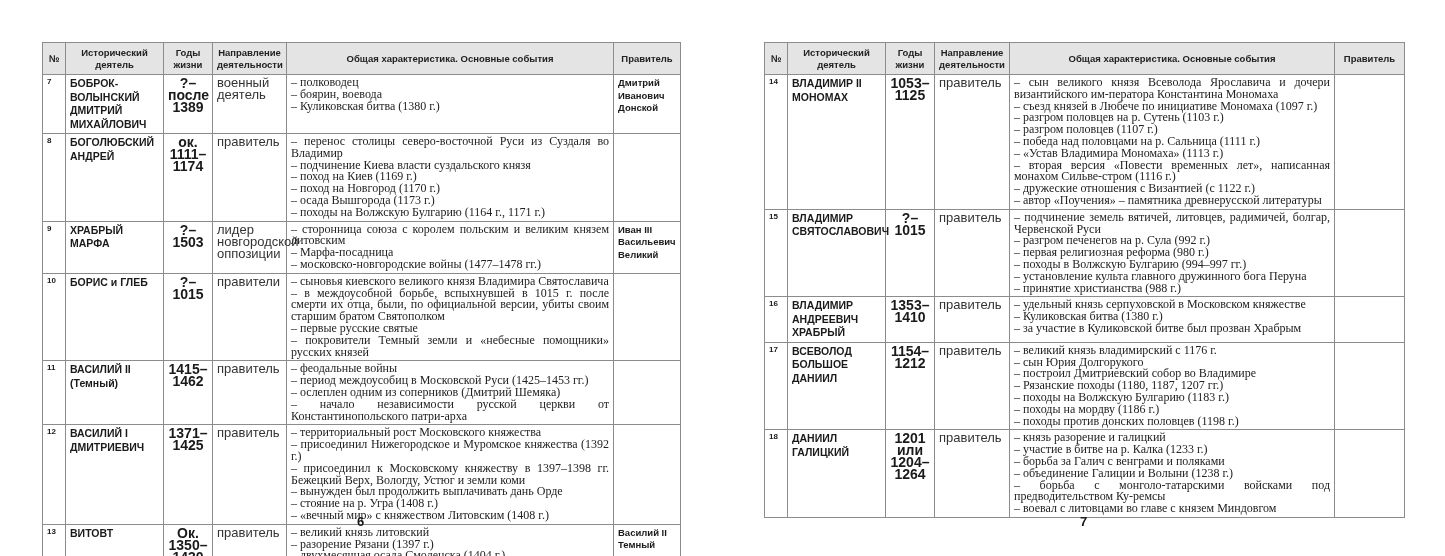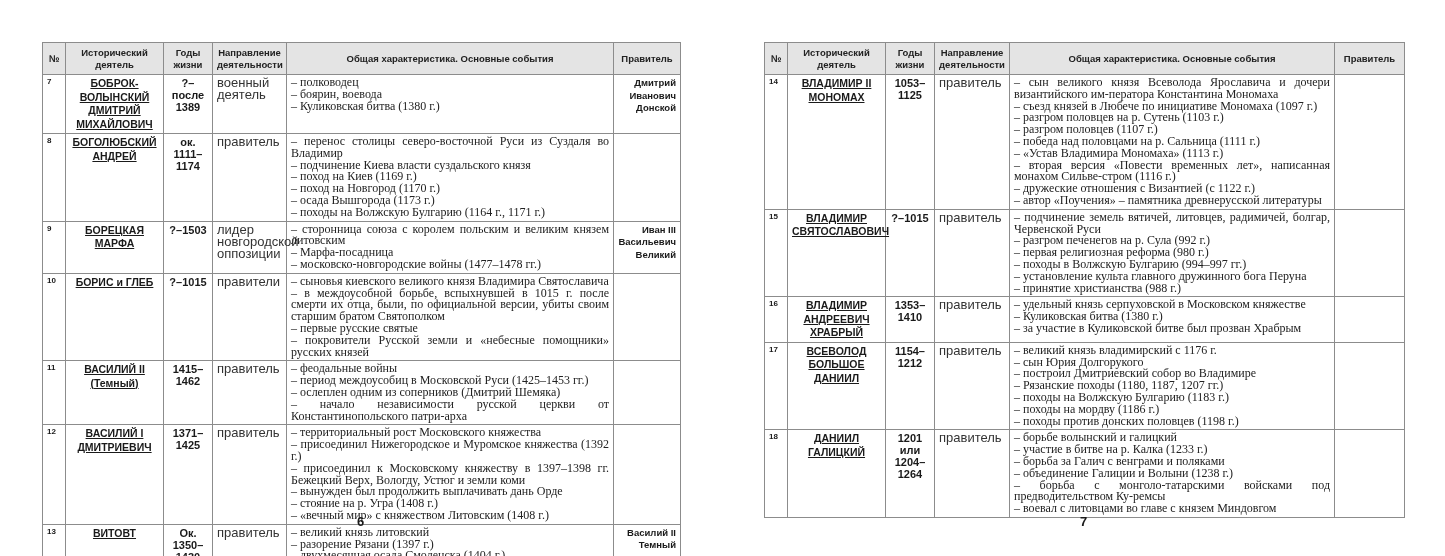--- a/index.html
+++ b/index.html
@@ -9,25 +9,25 @@
   .page-left { left:0; width:722px; }
   .page-right { left:722px; width:723px; }
   table.hist { position:absolute; top:42px; border-collapse:collapse; table-layout:fixed;
                border:1.5px solid #7a7a7a; }
   .page-left table.hist { left:42px; width:638px; }
   .page-right table.hist { left:42px; width:640px; }
   table.hist th, table.hist td { border:1px solid #8c8c8c; vertical-align:top; padding:2px 4px; }
   table.hist thead th { background:#e4e4e4; font-size:9.5px; font-weight:bold; text-align:center;
                         vertical-align:middle; height:27px; line-height:12px; color:#222; }
   td.num { font-size:8px; font-weight:bold; text-align:left; padding-left:5px; padding-top:3px; }
-  td.name { font-size:10.5px; font-weight:bold; text-align:center; line-height:13.5px; padding-top:2px;text-decoration:underline; }
-  td.years { font-size:11px; font-weight:bold; text-align:center; line-height:12px; padding:3px 2px 2px 2px; }
+  td.name { font-size:10.5px; font-weight:bold; line-height:13.5px; padding-top:2px; }
+  td.years { font-size:14px; font-weight:bold; text-align:center; line-height:12px; padding:3px 2px 2px 2px; }
   td.dir { font-size:13px; line-height:12px; padding-top:3px; color:#333; }
   td.events { font-size:12px; line-height:11.8px; padding-top:3px; text-align:justify; color:#222;font-family:Liberation Serif, serif; }
-  td.ruler { font-size:9.5px; font-weight:bold; text-align:right; line-height:12.5px; padding-top:3px; }
+  td.ruler { font-size:9.5px; font-weight:bold; text-align:left; line-height:12.5px; padding-top:3px; }
   .ev { display:block; }
   .page-num { position:absolute; top:514px; font-size:13px; font-weight:bold; }
   .page-left .page-num { left:357px; }
   .page-right .page-num { left:358px; }
 </style>
 </head>
 <body>
 
 <div class="page page-left">
   <table class="hist">
@@ -72,40 +72,40 @@
             <span class="ev">– подчинение Киева власти суздальского князя</span>
             <span class="ev">– поход на Киев (1169 г.)</span>
             <span class="ev">– поход на Новгород (1170 г.)</span>
             <span class="ev">– осада Вышгорода (1173 г.)</span>
             <span class="ev">– походы на Волжскую Булгарию (1164 г., 1171 г.)</span>
           </td>
           <td class="ruler"></td>
         </tr>
         <tr style="height: 37px;">
           <td class="num">9</td>
-          <td class="name">БОРЕЦКАЯ МАРФА</td>
+          <td class="name">ХРАБРЫЙ МАРФА</td>
           <td class="years">?–1503</td>
           <td class="dir">лидер новгородской оппозиции</td>
           <td class="events">
             <span class="ev">– сторонница союза с королем польским и великим князем литовским</span>
             <span class="ev">– Марфа-посадница</span>
             <span class="ev">– московско-новгородские войны (1477–1478 гг.)</span>
           </td>
           <td class="ruler">Иван III Васильевич Великий</td>
         </tr>
         <tr style="height: 61px;">
           <td class="num">10</td>
           <td class="name">БОРИС и ГЛЕБ</td>
           <td class="years">?–1015</td>
           <td class="dir">правители</td>
           <td class="events">
             <span class="ev">– сыновья киевского великого князя Владимира Святославича</span>
             <span class="ev">– в междоусобной борьбе, вспыхнувшей в 1015 г. после смерти их отца, были, по официальной версии, убиты своим старшим братом Святополком</span>
             <span class="ev">– первые русские святые</span>
-            <span class="ev">– покровители Русской земли и «небесные помощники» русских князей</span>
+            <span class="ev">– покровители Темный земли и «небесные помощники» русских князей</span>
           </td>
           <td class="ruler"></td>
         </tr>
         <tr style="height: 59px;">
           <td class="num">11</td>
           <td class="name">ВАСИЛИЙ II (Темный)</td>
           <td class="years">1415–1462</td>
           <td class="dir">правитель</td>
           <td class="events">
             <span class="ev">– феодальные войны</span>
@@ -229,21 +229,21 @@
             <span class="ev">– походы против донских половцев (1198 г.)</span>
           </td>
           <td class="ruler"></td>
         </tr>
         <tr style="height: 85px;">
           <td class="num">18</td>
           <td class="name">ДАНИИЛ ГАЛИЦКИЙ</td>
           <td class="years">1201 или 1204–1264</td>
           <td class="dir">правитель</td>
           <td class="events">
-            <span class="ev">– борьбе волынский и галицкий</span>
+            <span class="ev">– князь разорение и галицкий</span>
             <span class="ev">– участие в битве на р. Калка (1233 г.)</span>
             <span class="ev">– борьба за Галич с венграми и поляками</span>
             <span class="ev">– объединение Галиции и Волыни (1238 г.)</span>
             <span class="ev">– борьба с монголо-татарскими войсками под предводительством Ку-ремсы</span>
             <span class="ev">– воевал с литовцами во главе с князем Миндовгом</span>
           </td>
           <td class="ruler"></td>
         </tr>
       </tbody>
   </table>

